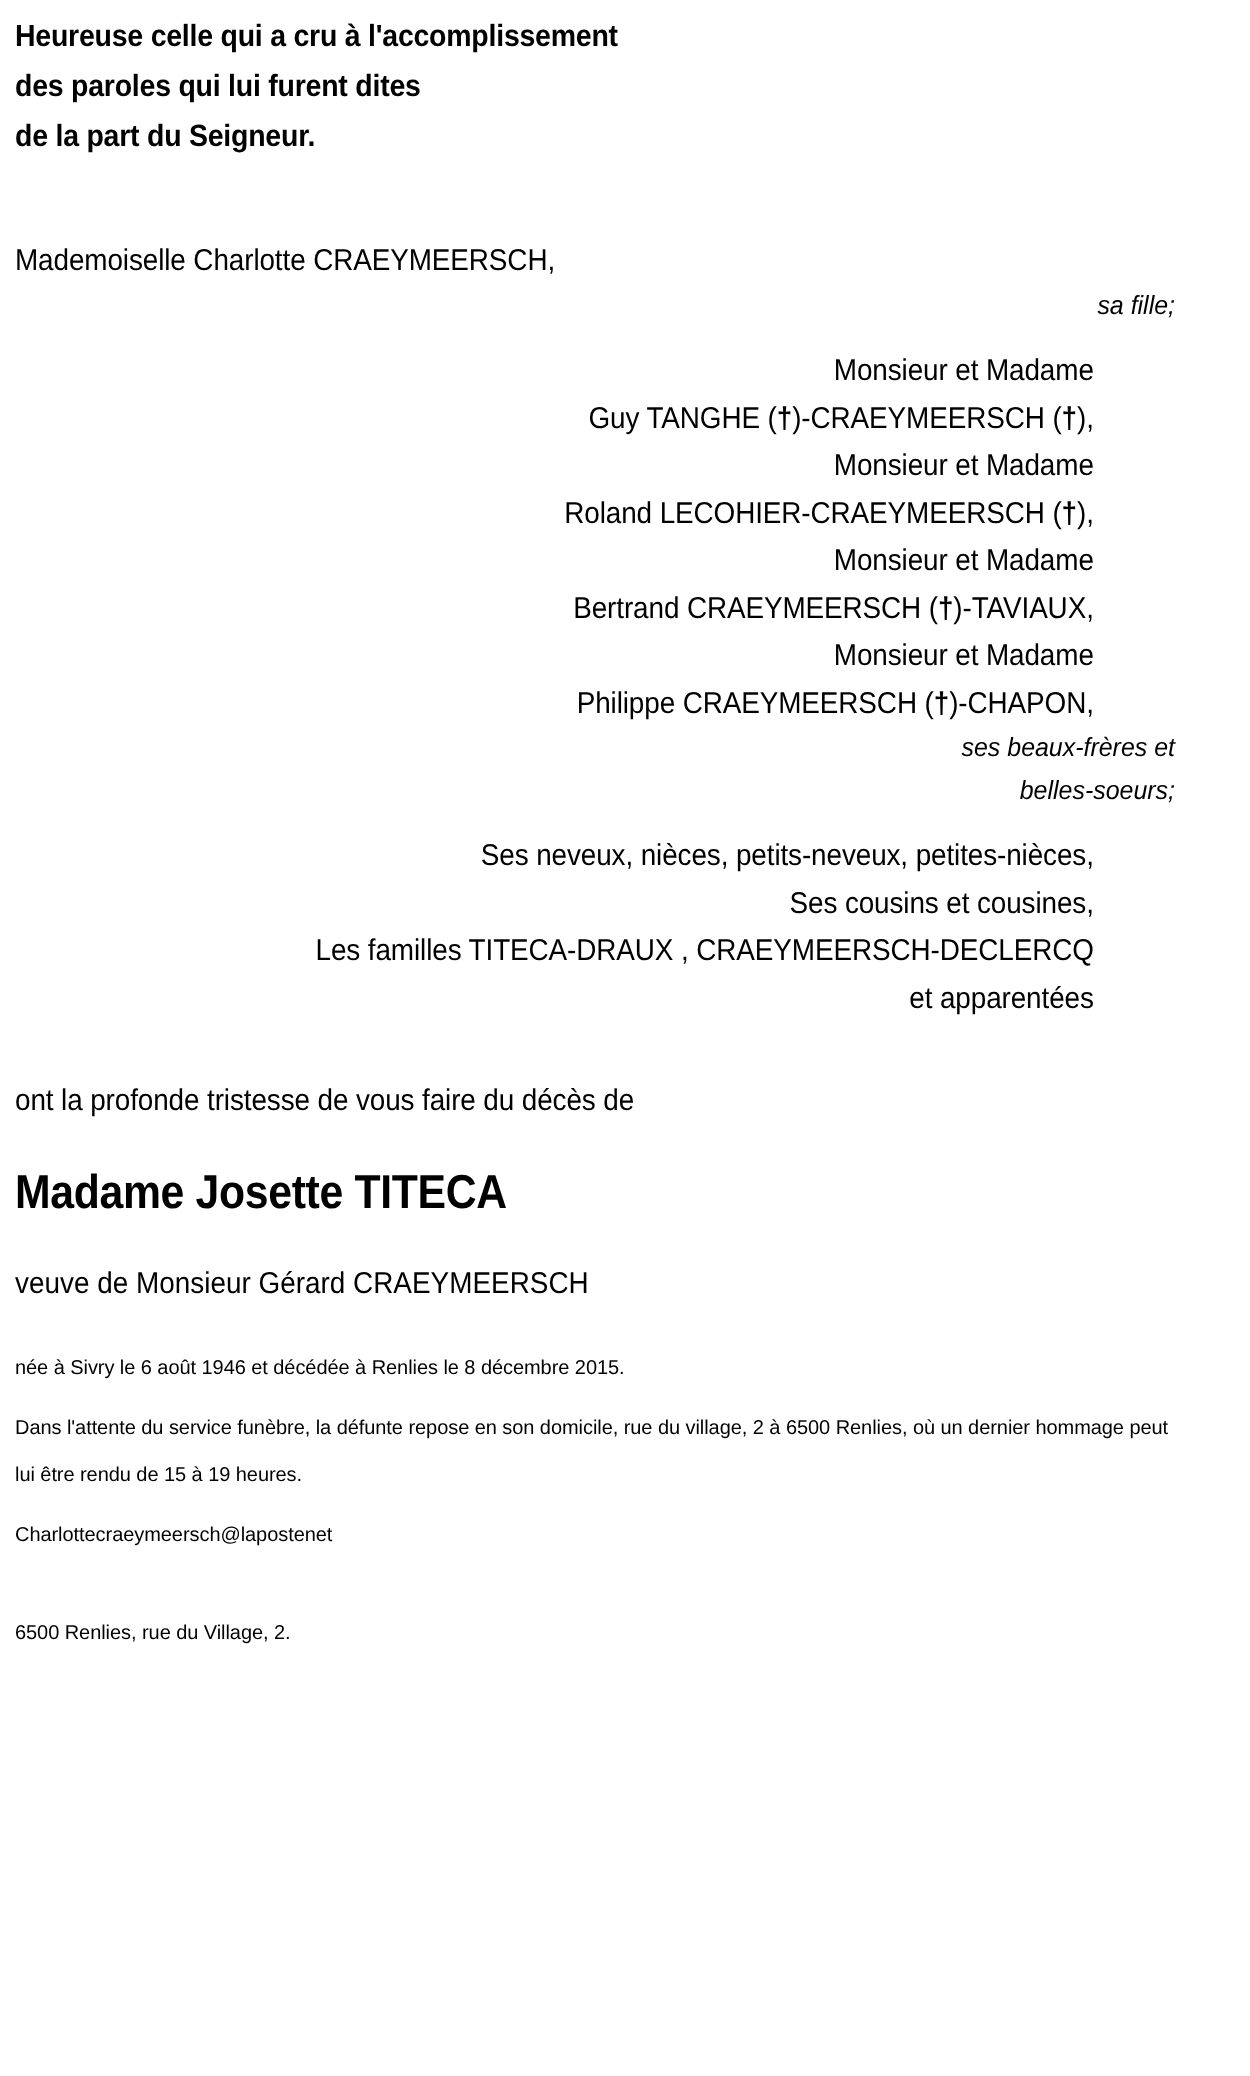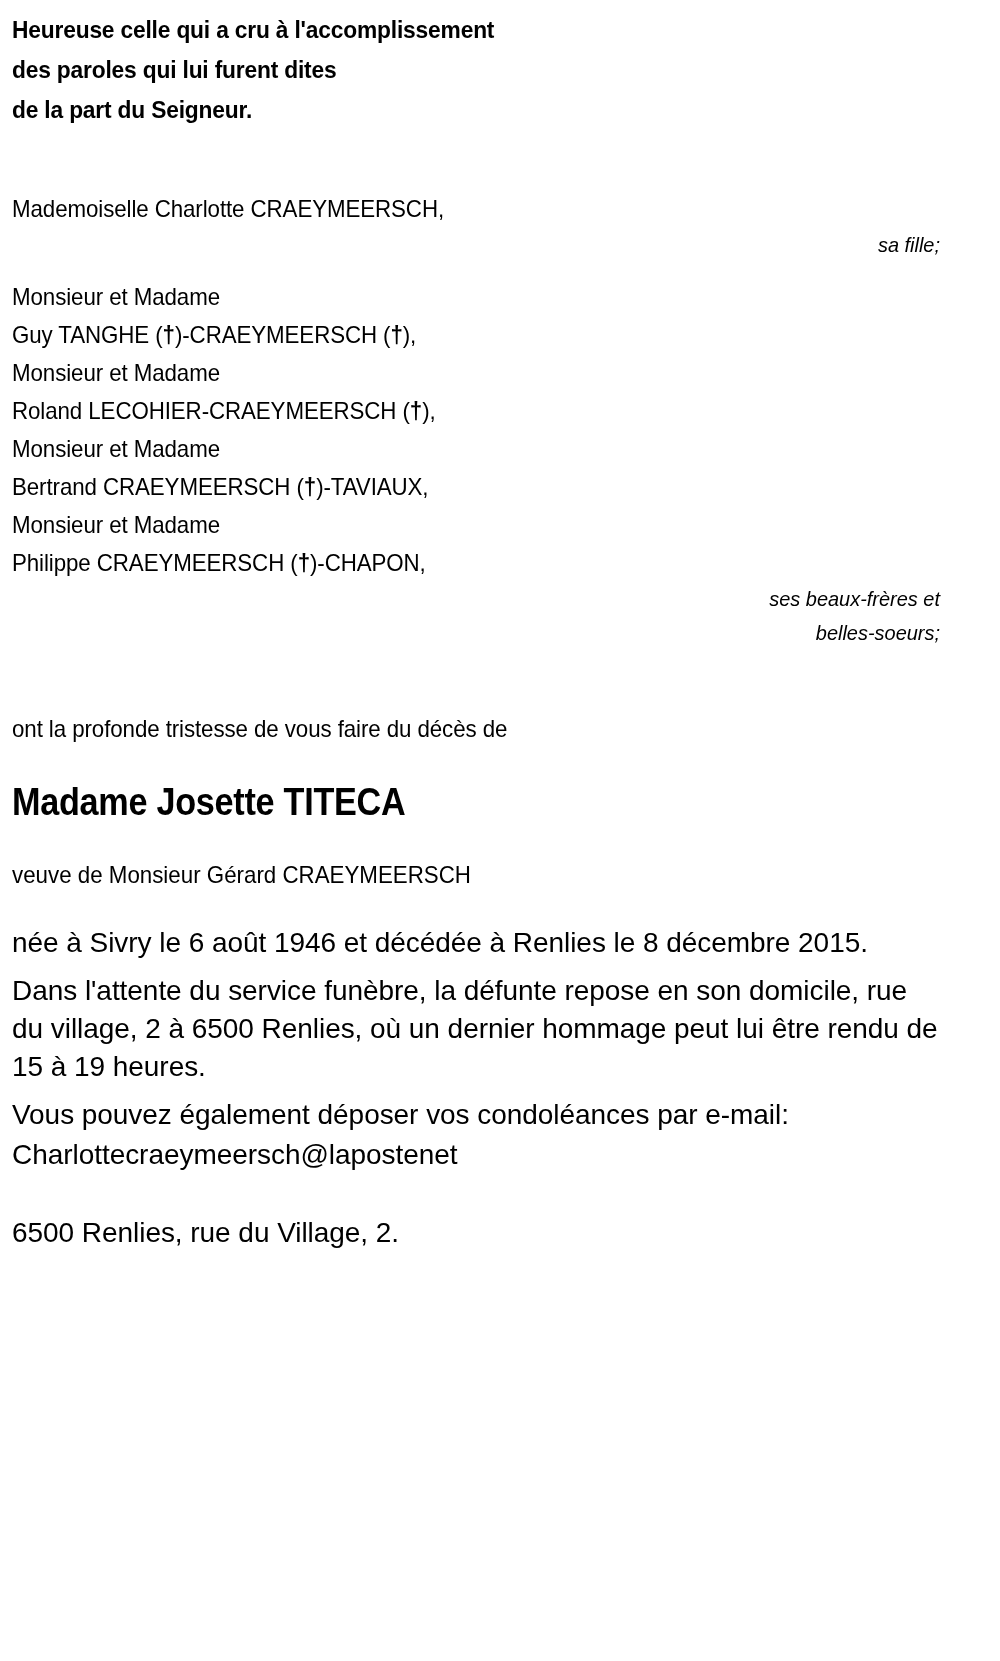--- a/index.html
+++ b/index.html
@@ -87,34 +87,34 @@
   .spouse {
     font-size: 24px;
     line-height: 38px;
     transform: scaleX(0.93);
     transform-origin: left center;
     white-space: pre;
   }
 
   
   .para {
-    font-size: 28px;
+    font-size: 16px;
     line-height: 38px;
     letter-spacing: -0.05px;
     max-width: 930px;
     margin: 0 0 10px 0;
   }
   .para-tight {
     margin-bottom: 2px;
   }
   .para-wrapwide {
     max-width: 960px;
   }
 
-  .names-block { margin: 0; }
+  .names-block { margin: 0; text-align: right; }
 </style>
 </head>
 <body>
 
 <div class="page">
 
   <div class="epigraph">
     <div class="epigraph-line">Heureuse celle qui a cru à l'accomplissement</div>
     <div class="epigraph-line">des paroles qui lui furent dites</div>
     <div class="epigraph-line">de la part du Seigneur.</div>
@@ -142,20 +142,26 @@
     <div class="body-line">Philippe CRAEYMEERSCH (<span class="dagger">†</span>)-CHAPON,</div>
   </div>
 
   <div class="role-block">
     <div class="role">ses beaux-frères et</div>
     <div class="role">belles-soeurs;</div>
   </div>
 
   <div class="gap-sm"></div>
 
+  <div class="names-block">
+    <div class="body-line">Ses neveux, nièces, petits-neveux, petites-nièces,</div>
+    <div class="body-line">Ses cousins et cousines,</div>
+    <div class="body-line">Les familles TITECA-DRAUX , CRAEYMEERSCH-DECLERCQ</div>
+    <div class="body-line">et apparentées</div>
+  </div>
 
   <div class="gap-lg"></div>
 
   <div class="body-line">ont la profonde tristesse de vous faire du décès de</div>
 
   <div class="gap-md"></div>
 
   <div class="deceased-name">Madame Josette TITECA</div>
 
   <div class="gap-md"></div>
@@ -164,20 +170,19 @@
 
   <div class="gap-md"></div>
 
   <div class="para para-wrapwide">née à Sivry le 6 août 1946 et décédée à Renlies le 8 décembre 2015.</div>
 
 
   <div class="para">Dans l'attente du service funèbre, la défunte repose en son domicile, rue du village, 2 à 6500 Renlies, où un dernier hommage peut lui être rendu de 15 à 19 heures.</div>
 
 
 
-  <div class="para para-tight para-wrapwide">Vous pouvez également déposer vos condoléances par e-mail:</div>
   <div class="para para-wrapwide">Charlottecraeymeersch@lapostenet</div>
 
   <div class="gap-md"></div>
 
   <div class="para para-wrapwide">6500 Renlies, rue du Village, 2.</div>
 
 </div>
 
 </body></html>

